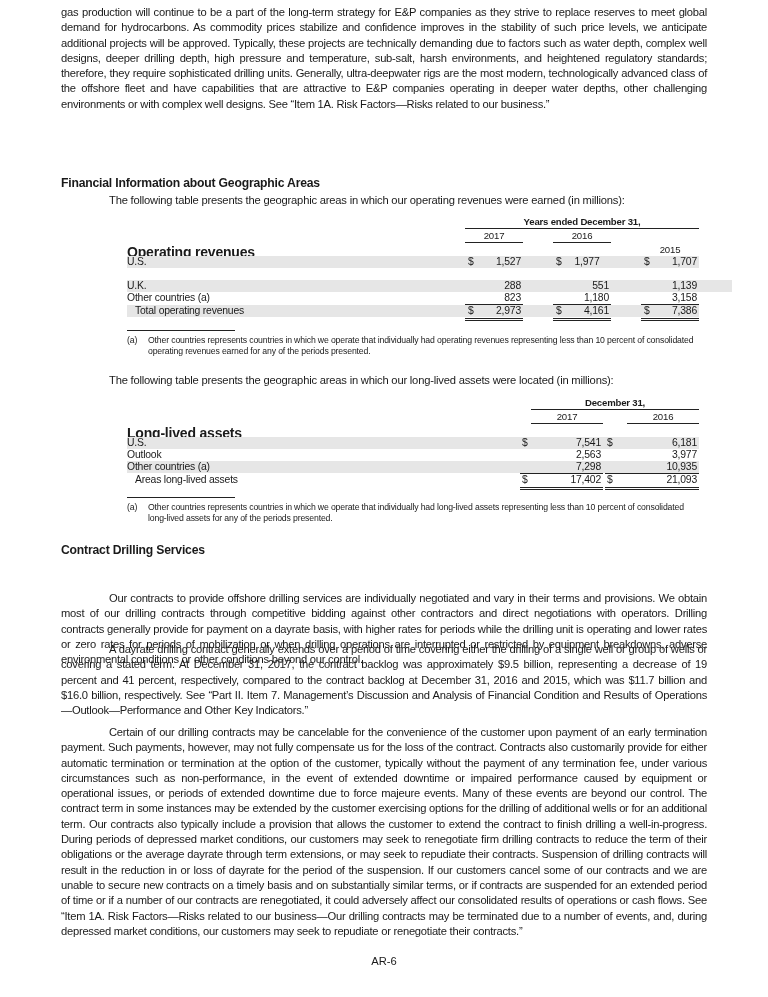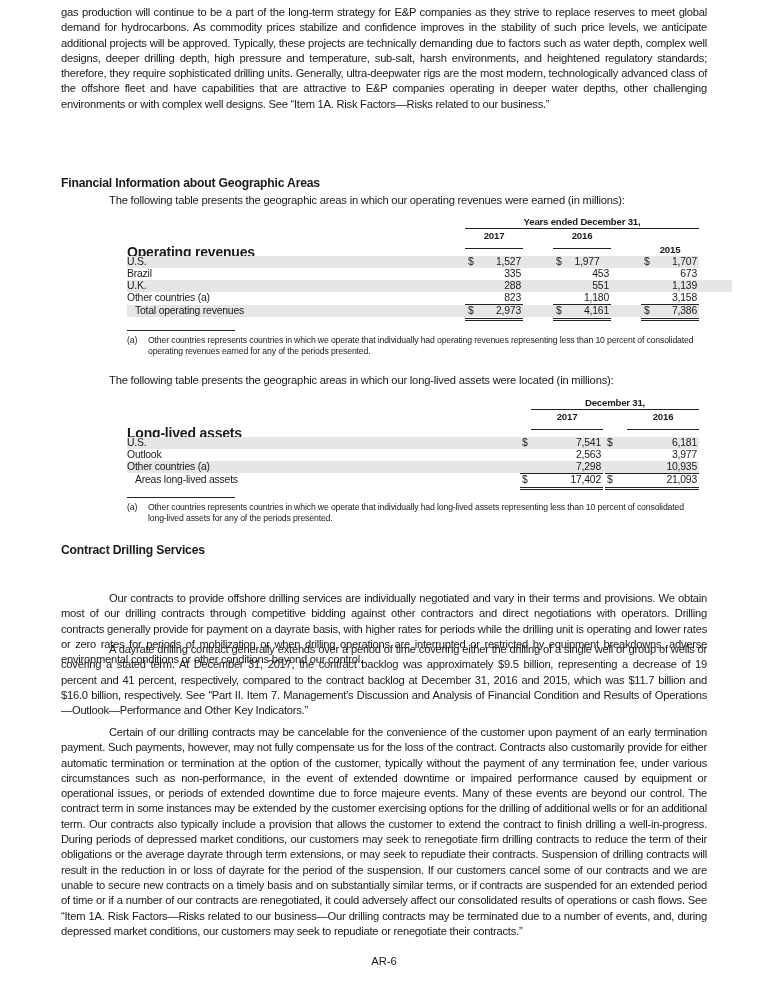--- a/index.html
+++ b/index.html
@@ -10,21 +10,21 @@
   .p-first { position: absolute; top: 5px; left: 0; width: 646px; }
   .indent { text-indent: 48px; }
   h2 { margin: 0; font-size: 12.2px; font-weight: bold; letter-spacing: -0.2px; }
   .h-geo { position: absolute; top: 176px; left: 0; }
   .intro1 { position: absolute; top: 194px; left: 48px; font-size: 11.2px; letter-spacing: -0.2px; white-space: nowrap; }
   .intro2 { position: absolute; top: 374px; left: 48px; font-size: 11.2px; letter-spacing: -0.2px; white-space: nowrap; }
 
   
   .tbl { position: absolute; left: 66px; width: 572px; font-size: 10.4px; letter-spacing: -0.2px; }
   .tbl .hdrgroup { position: absolute; text-align: center; font-weight: bold; font-size: 9.6px; border-bottom: 1px solid #222; padding-bottom: 1px; }
-  .tbl .yr { position: absolute; text-align: center; font-weight: bold; font-size: 9.6px; border-bottom: 1px solid #222; padding-bottom: 7px; }
+  .tbl .yr { position: absolute; text-align: center; font-weight: normal; font-size: 9.6px; border-bottom: 1px solid #222; padding-bottom: 1px; }
   .tbl .sec { position: absolute; left: 0; font-weight: bold; font-size: 14px; }
   .tbl .row { position: absolute; left: 0; width: 572px; height: 12px; line-height: 12px; }
   .tbl .row.shade { background: #e6e6e6; }
   .tbl .lbl { position: absolute; left: 0; top: 0; }
   .tbl .lbl.total { left: 8px; }
   .tbl .cur { position: absolute; top: 0; }
   .tbl .val { position: absolute; top: 0; text-align: right; }
   .tbl .uline { position: absolute; height: 1px; background: #222; }
   .tbl .dline { position: absolute; height: 1px; border-top: 1px solid #222; border-bottom: 1px solid #222; }
 
@@ -58,26 +58,20 @@
     <div class="sec" style="top:31px;">Operating revenues</div>
 
     <div class="row shade" style="top:43px;">
       <span class="lbl">U.S.</span>
       <span class="cur" style="left:341px;">$</span>
       <span class="val" style="left:350px; width:44px;">1,527</span>
       <span class="cur" style="left:429px;">$</span>
       <span class="val" style="left:438px; width:44px;text-align:center;">1,977</span>
       <span class="cur" style="left:517px;">$</span>
       <span class="val" style="left:526px; width:44px;">1,707</span>
-    </div>
-    <div class="row" style="top:55px;">
-      <span class="lbl">Brazil</span>
-      <span class="val" style="left:350px; width:44px;">335</span>
-      <span class="val" style="left:438px; width:44px;">453</span>
-      <span class="val" style="left:526px; width:44px;">673</span>
     </div>
     <div class="row shade" style="top:67px;padding-left:33px;">
       <span class="lbl">U.K.</span>
       <span class="val" style="left:350px; width:44px;">288</span>
       <span class="val" style="left:438px; width:44px;">551</span>
       <span class="val" style="left:526px; width:44px;">1,139</span>
     </div>
     <div class="row" style="top:79px;">
       <span class="lbl">Other countries (a)</span>
       <span class="val" style="left:350px; width:44px;">823</span>

